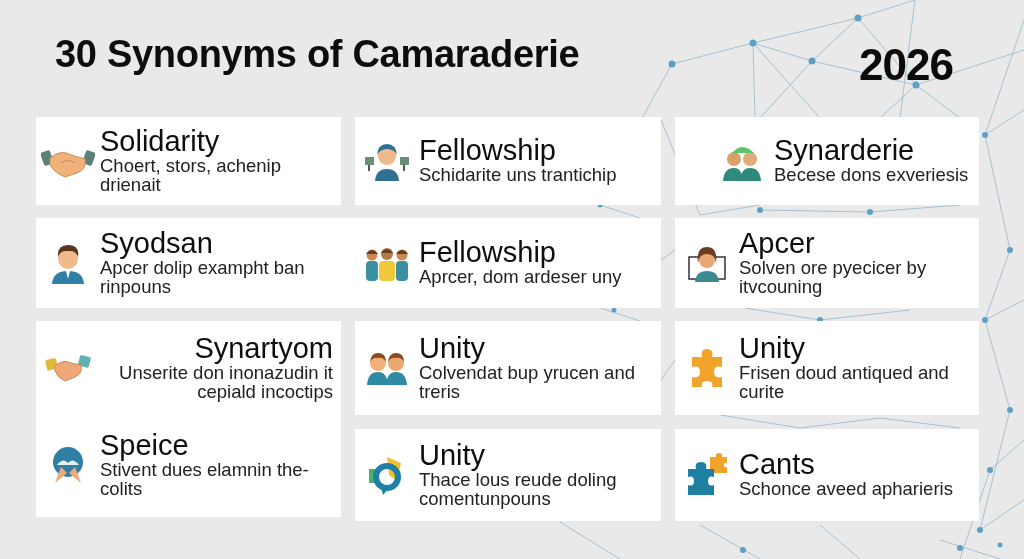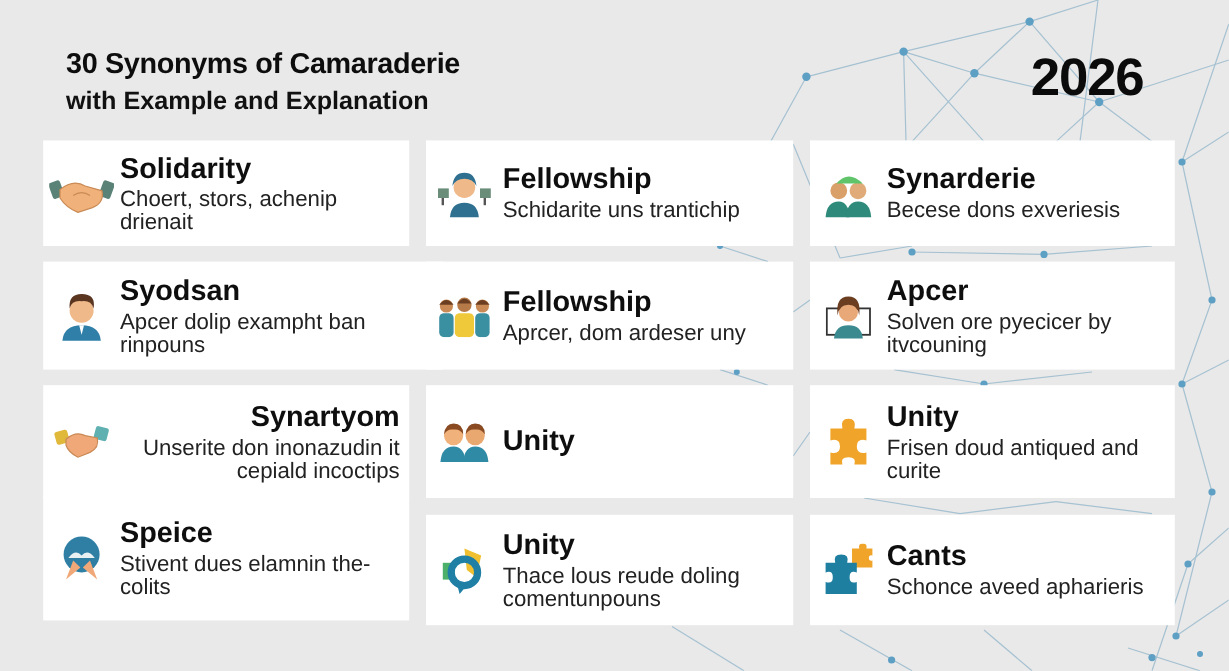--- a/index.html
+++ b/index.html
@@ -5,30 +5,30 @@
   * { box-sizing: border-box; margin: 0; padding: 0; }
   html, body { width: 1024px; height: 559px; overflow: hidden; }
   body {
     background: #e9e9ea;
     font-family: "Liberation Sans", "DejaVu Sans", sans-serif;
     position: relative;
     color: #111;
   }
   .net { position: absolute; left: 0; top: 0; width: 1024px; height: 559px; z-index: 0; }
   .title-block { position: absolute; left: 55px; top: 37px; z-index: 2; }
-  .title { font-size: 24px; font-weight: bold; letter-spacing: -0.3px; color: #0d0d0d; line-height: 34px; }
+  .title { font-size: 38px; font-weight: bold; letter-spacing: -0.3px; color: #0d0d0d; line-height: 34px; }
   .subtitle { font-size: 21px; font-weight: bold; color: #111; line-height: 26px; margin-top: 1px; }
   .year { position: absolute; left: 859px; top: 40px; font-size: 44px; font-weight: bold; color: #0b0b0b; z-index: 2; letter-spacing: -1px; }
   .card {
     position: absolute; background: #ffffff; z-index: 2;
     display: flex; align-items: center;
   }
   .card .icon { width: 64px; flex: 0 0 64px; display: flex; justify-content: center; align-items: center; }
   .card .text { flex: 1; padding-right: 8px; }
-  .card .term { font-size: 24px; font-weight: bold; color: #0e0e0e; line-height: 24px; }
+  .card .term { font-size: 29px; font-weight: normal; color: #0e0e0e; line-height: 24px; }
   .card .desc { font-size: 18.5px; color: #222; line-height: 19px; margin-top: 3px; }
 </style>
 </head>
 <body>
 
 <svg class="net" viewBox="0 0 1024 559">
   <g stroke="#8fb4c8" stroke-width="1" fill="none" opacity="0.75">
     <line x1="672" y1="64" x2="753" y2="43"></line>
     <line x1="753" y1="43" x2="858" y2="18"></line>
     <line x1="753" y1="43" x2="812" y2="61"></line>
@@ -90,21 +90,20 @@
     <circle cx="600" cy="205" r="2.5"></circle>
     <circle cx="614" cy="310" r="2.5"></circle>
     <circle cx="960" cy="548" r="3"></circle>
     <circle cx="1000" cy="545" r="2.5"></circle>
     <circle cx="743" cy="550" r="3"></circle>
   </g>
 </svg>
 
 <div class="title-block">
   <div class="title">30 Synonyms of Camaraderie</div>
-  <div class="subtitle">with Example and Explanation</div>
 </div>
 <div class="year">2026</div>
 
 <div class="card" style="left:36px;top:117px;width:305px;height:88px;">
   <div class="icon">
     <svg width="54" height="40" viewBox="0 0 54 40">
       <rect x="1" y="10" width="10" height="14" rx="2" fill="#5b8277" transform="rotate(-20 6 17)"></rect>
       <rect x="43" y="10" width="10" height="14" rx="2" fill="#5b8277" transform="rotate(20 48 17)"></rect>
       <path d="M9 17 Q20 8 30 14 L44 18 Q46 28 36 32 L24 36 Q14 32 9 24 Z" fill="#f0b27a" stroke="#c98a55" stroke-width="1"></path>
       <path d="M20 22 Q27 17 34 22" stroke="#c98a55" fill="none"></path>
@@ -127,21 +126,21 @@
       <circle cx="23" cy="17" r="9" fill="#f0b98a"></circle>
       <path d="M13 16 Q14 5 23 5 Q32 5 33 16 Q30 10 23 10 Q16 10 13 16 Z" fill="#2f6f8f"></path>
     </svg>
   </div>
   <div class="text">
     <div class="term">Fellowship</div>
     <div class="desc">Schidarite uns trantichip</div>
   </div>
 </div>
 
-<div class="card" style="left:675px;top:117px;width:304px;height:88px;">
+<div class="card" style="left:675px;top:117px;width:304px;height:88px;padding-left:35px;">
   <div class="icon">
     <svg width="40" height="42" viewBox="0 0 40 42">
       <path d="M1 41 Q2 28 12 28 Q20 28 21 41 Z" fill="#2e8a7a"></path>
       <path d="M18 41 Q19 28 28 28 Q38 28 39 41 Z" fill="#2e8a7a"></path>
       <circle cx="12" cy="19" r="7" fill="#d9a06a"></circle>
       <circle cx="28" cy="19" r="7" fill="#e0ab78"></circle>
       <path d="M10 13 Q20 1 32 13 Z" fill="#5fc46a"></path>
     </svg>
   </div>
   <div class="text">
@@ -220,20 +219,21 @@
       <path d="M1 35 Q2 22 12 22 Q21 22 22 35 Z" fill="#2f8aa5"></path>
       <path d="M20 35 Q21 22 30 22 Q40 22 41 35 Z" fill="#2f8aa5"></path>
       <circle cx="12" cy="13" r="8" fill="#f0b27a"></circle>
       <circle cx="30" cy="13" r="8" fill="#e8a870"></circle>
       <path d="M4 12 Q5 3 12 3 Q20 3 20 12 Q17 7 12 8 Q7 7 4 12 Z" fill="#8a4a22"></path>
       <path d="M22 12 Q23 3 30 3 Q38 3 38 12 Q35 7 30 8 Q25 7 22 12 Z" fill="#8a4a22"></path>
     </svg>
   </div>
   <div class="text">
     <div class="term">Unity</div>
+    <div class="desc">Colvendat bup yrucen and treris</div>
   </div>
 </div>
 
 <div class="card" style="left:675px;top:321px;width:304px;height:94px;">
   <div class="icon">
     <svg width="34" height="42" viewBox="0 0 34 42">
       <path d="M2 10 H12 Q10 2 17 2 Q24 2 22 10 H32 V20 Q24 18 24 25 Q24 32 32 30 V40 H22 Q24 34 17 34 Q10 34 12 40 H2 V30 Q10 32 10 25 Q10 18 2 20 Z" fill="#f0a52a"></path>
     </svg>
   </div>
   <div class="text">

